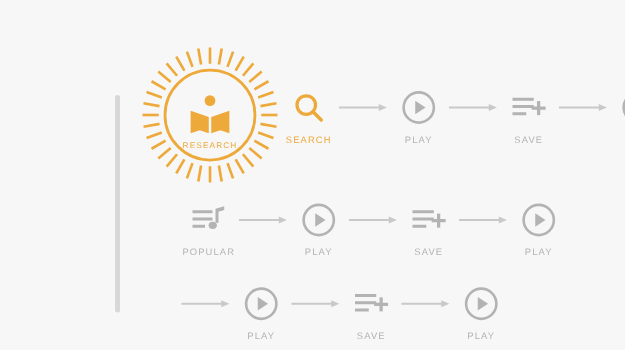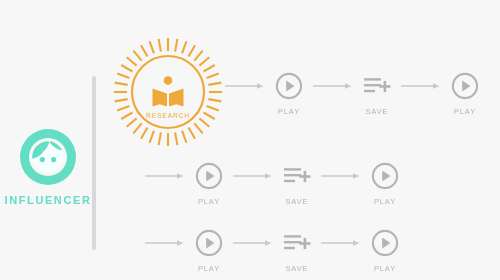--- a/index.html
+++ b/index.html
@@ -111,40 +111,20 @@
     justify-content: center;
     flex: 0 0 auto;
   }
   .connector svg { display: block; }
 </style>
 </head>
 <body>
 
 <div id="canvas">
 
-  <div id="influencer-block">
-    <span>
-      <svg id="influencer-avatar" viewBox="0 0 58 58" xmlns="http://www.w3.org/2000/svg">
-        <circle cx="29" cy="29" r="28" fill="#63ddc4"></circle>
-        <path d="M29 10 C18.5 10 10 18.5 10 29 C10 39.5 18.5 48 29 48 C39.5 48 48 39.5 48 29 C48 18.5 39.5 10 29 10 Z
-                 M29 14.5 C31.6 18.4 35.2 21.6 39.6 23.6 C37.4 15.2 33.9 12.6 29 14.5 Z" fill="#f7f7f7"></path>
-        <path d="M29 13.2 C20.3 13.2 13.2 20.3 13.2 29 C13.2 37.7 20.3 44.8 29 44.8 C37.7 44.8 44.8 37.7 44.8 29
-                 C44.8 26.6 44.3 24.4 43.3 22.4 C38.1 21.1 33.6 18.2 30.6 14.1 C30.1 13.6 29.6 13.2 29 13.2 Z" fill="#f5fffd"></path>
-        <path d="M29 13.2 C25.6 13.2 22.5 14.3 20 16.1 C21.9 18.4 23.2 21.3 23.6 24.5 C26.6 21.9 29 18.3 30.4 14
-                 C29.9 13.5 29.5 13.2 29 13.2 Z" fill="#63ddc4"></path>
-        <path d="M20.2 16.0 C16.0 19.0 13.2 23.7 13.2 29.0 C13.2 29.6 13.2 30.1 13.3 30.7
-                 C17.6 30.0 21.3 27.8 23.7 24.6 C23.3 21.4 22.1 18.4 20.2 16.0 Z" fill="#63ddc4"></path>
-        <path d="M30.3 13.9 C33.4 18.3 38.0 21.4 43.3 22.6 C41.3 18.4 37.7 15.1 33.3 13.7
-                 C32.3 13.4 31.3 13.7 30.3 13.9 Z" fill="#63ddc4"></path>
-        <circle cx="23.4" cy="31.6" r="2.6" fill="#63ddc4"></circle>
-        <circle cx="34.6" cy="31.6" r="2.6" fill="#63ddc4"></circle>
-      </svg>
-    </span>
-    <div class="node-label" id="influencer-label">INFLUENCER</div>
-  </div>
 
   <div id="divider"></div>
 
   <div id="research-block">
     <svg viewBox="0 0 112 112" width="112" height="112" xmlns="http://www.w3.org/2000/svg">
       <g id="sun-rays" stroke="#eda93a" stroke-width="2.1" stroke-linecap="butt">
           <line x1="56.00" y1="15.00" x2="56.00" y2="2.00"></line>
           <line x1="63.12" y1="15.62" x2="65.38" y2="2.82"></line>
           <line x1="70.02" y1="17.47" x2="74.47" y2="5.26"></line>
           <line x1="76.50" y1="20.49" x2="83.00" y2="9.23"></line>
@@ -185,20 +165,29 @@
 
       <circle cx="56" cy="44.5" r="4.3" fill="#eda93a"></circle>
 
       <path d="M40.5 52.5 L55 57.5 L55 70.5 L47.8 68.2 L40.5 70.5 Z" fill="#eda93a"></path>
       <path d="M71.5 52.5 L57 57.5 L57 70.5 L64.2 68.2 L71.5 70.5 Z" fill="#eda93a"></path>
       <text x="56" y="82" text-anchor="middle" font-family="Liberation Sans, sans-serif" font-size="6.6" letter-spacing="0.9" fill="#eda93a">RESEARCH</text>
     </svg>
   </div>
 
   <div class="flow-row" id="row-research">
+      <div class="node">
+        <div class="node-icon">
+          <svg width="26" height="26" viewBox="0 0 26 26" xmlns="http://www.w3.org/2000/svg">
+        <circle cx="11" cy="11" r="7.4" fill="none" stroke="#eda93a" stroke-width="2.6"></circle>
+        <line x1="16.4" y1="16.4" x2="23" y2="23" stroke="#eda93a" stroke-width="2.8" stroke-linecap="round"></line>
+      </svg>
+        </div>
+        <div class="node-label accent">SEARCH</div>
+      </div>
       <div class="connector">
         <svg width="40" height="8" viewBox="0 0 40 8" xmlns="http://www.w3.org/2000/svg">
     <line x1="0" y1="4" x2="33" y2="4" stroke="#c9c9c9" stroke-width="1.7"></line>
     <path d="M32 1.2 L38.5 4 L32 6.8 Z" fill="#c9c9c9"></path>
   </svg>
       </div>
       <div class="node">
         <div class="node-icon">
           <svg width="28" height="28" viewBox="0 0 28 28" xmlns="http://www.w3.org/2000/svg">
         <circle cx="14" cy="14" r="12.1" fill="none" stroke="#b3b3b3" stroke-width="2.1"></circle>
@@ -235,20 +224,32 @@
         <div class="node-icon">
           <svg width="28" height="28" viewBox="0 0 28 28" xmlns="http://www.w3.org/2000/svg">
         <circle cx="14" cy="14" r="12.1" fill="none" stroke="#b3b3b3" stroke-width="2.1"></circle>
         <path d="M11.2 8.6 L19.4 14 L11.2 19.4 Z" fill="#b3b3b3"></path>
       </svg>
         </div>
         <div class="node-label">PLAY</div>
       </div>
     </div>
   <div class="flow-row" id="row-popular">
+      <div class="node">
+        <div class="node-icon">
+          <svg width="28" height="24" viewBox="0 0 28 24" xmlns="http://www.w3.org/2000/svg">
+        <rect x="1" y="4.2" width="16" height="2.4" fill="#b3b3b3"></rect>
+        <rect x="1" y="10.0" width="16" height="2.4" fill="#b3b3b3"></rect>
+        <rect x="1" y="15.8" width="10" height="2.4" fill="#b3b3b3"></rect>
+        <path d="M19.4 3.0 L26.4 1.0 L26.4 4.0 L21.8 5.4 L21.8 14.2 L19.4 14.2 Z" fill="#b3b3b3"></path>
+        <ellipse cx="17.2" cy="16.2" rx="3.3" ry="2.9" fill="#b3b3b3"></ellipse>
+      </svg>
+        </div>
+        <div class="node-label">POPULAR</div>
+      </div>
       <div class="connector">
         <svg width="40" height="8" viewBox="0 0 40 8" xmlns="http://www.w3.org/2000/svg">
     <line x1="0" y1="4" x2="33" y2="4" stroke="#c9c9c9" stroke-width="1.7"></line>
     <path d="M32 1.2 L38.5 4 L32 6.8 Z" fill="#c9c9c9"></path>
   </svg>
       </div>
       <div class="node">
         <div class="node-icon">
           <svg width="28" height="28" viewBox="0 0 28 28" xmlns="http://www.w3.org/2000/svg">
         <circle cx="14" cy="14" r="12.1" fill="none" stroke="#b3b3b3" stroke-width="2.1"></circle>

